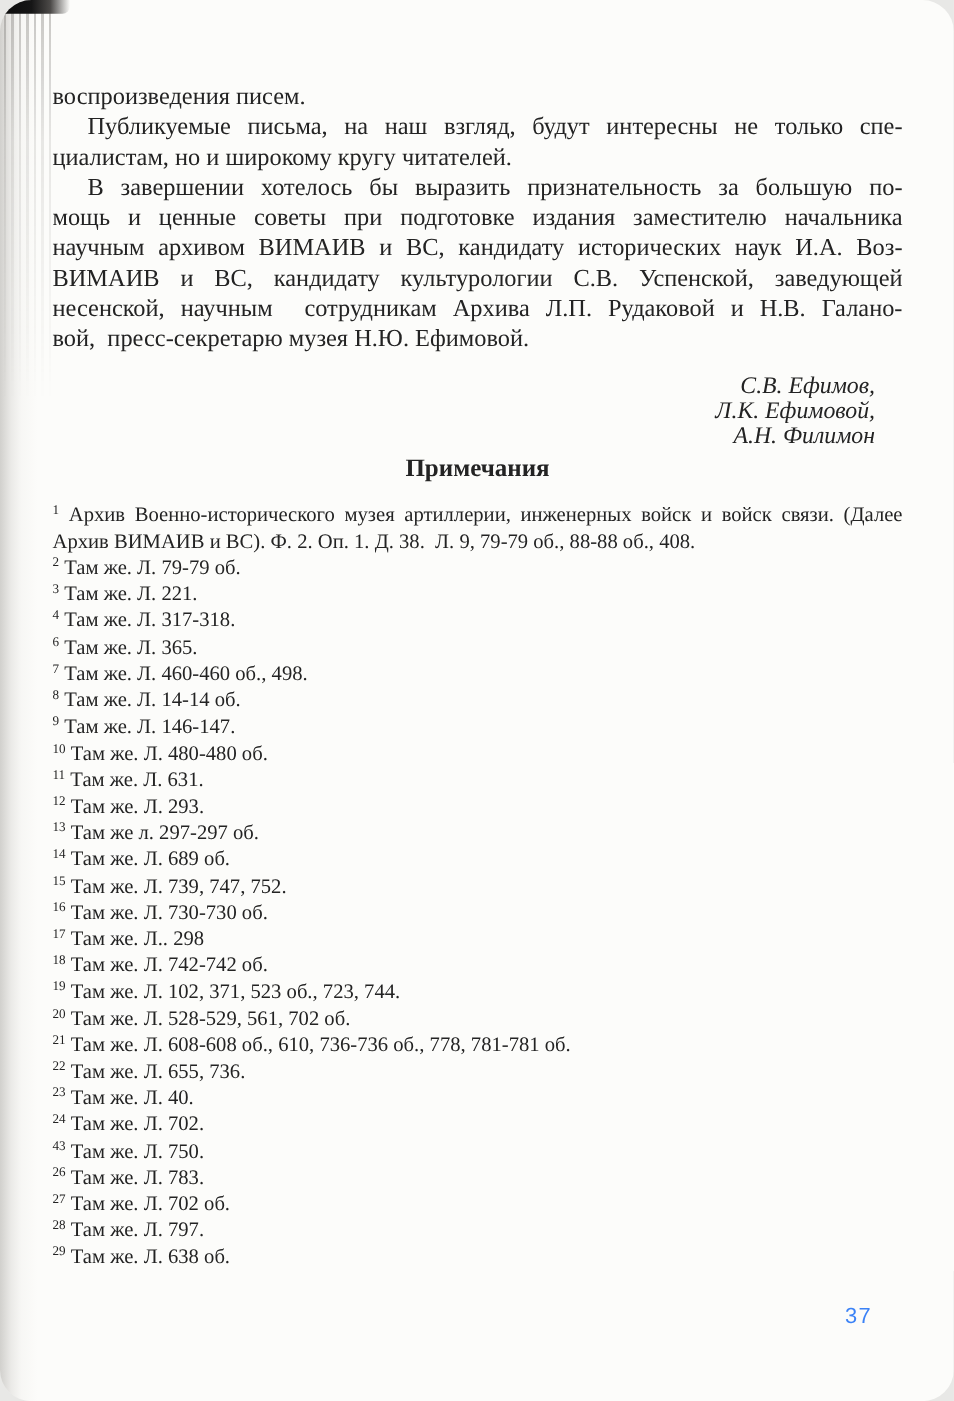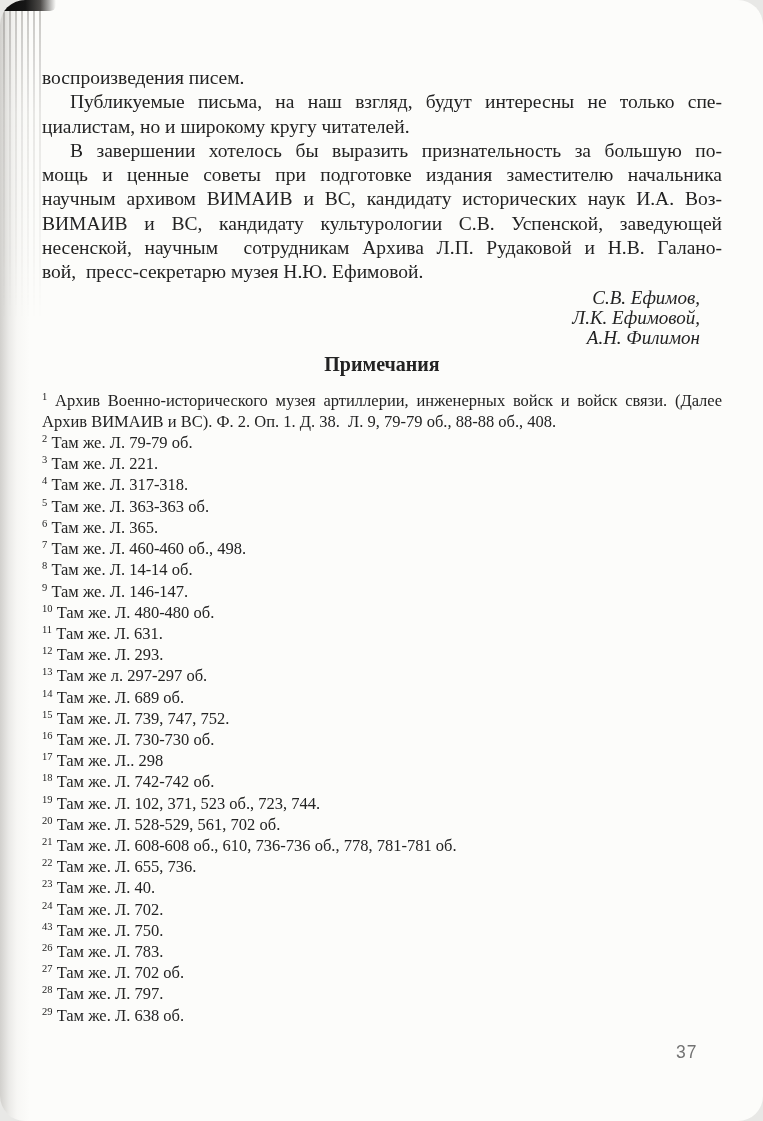--- a/index.html
+++ b/index.html
@@ -44,21 +44,21 @@
   
   .line {
     font-size:19.5px;
     line-height:24.3px;
     white-space:pre-wrap;
     text-align:left;
   }
   .line.jl { text-align:justify; text-align-last:justify; }
   .line.ind { text-indent:28px; }
   
-  .sigs { margin-top:3px; padding-right:22px; text-align:right; }
+  .sigs { margin-top:14px; padding-right:22px; text-align:right; }
   .sig-line {
     font-size:19px; font-style:italic; line-height:20px;
   }
   
   .notes-heading {
     margin-top:5px;
     text-align:center;
     font-size:20px; font-weight:bold;
     line-height:22px;
   }
@@ -71,21 +71,21 @@
     white-space:pre-wrap;
   }
   .fn sup {
     font-size:10.5px;
     line-height:0;
     vertical-align:6px;
   }
   .page-number {
     position:absolute; left:676px; top:1042px;
     font-family:"Liberation Sans","DejaVu Sans",sans-serif;
-    font-size:17.5px; color:#737373; letter-spacing:1px;
+    font-size:17.5px; color:#3b82f6; letter-spacing:1px;
   }
 </style>
 </head>
 <body>
 
 <div class="page">
   <div class="edge-strip"></div>
   <div class="edge-streaks"></div>
   <div class="corner-mark"></div>
 
@@ -105,21 +105,20 @@
         <div class="sig-line">С.В. Ефимов,</div>
         <div class="sig-line">Л.К. Ефимовой,</div>
         <div class="sig-line">А.Н. Филимон</div>
       </div>
     <div class="notes-heading">Примечания</div>
     <div id="notes" class="notes">
         <div class="fn"><sup>1</sup> Архив Военно-исторического музея артиллерии, инженерных войск и войск связи. (Далее Архив ВИМАИВ и ВС). Ф. 2. Оп. 1. Д. 38.  Л. 9, 79-79 об., 88-88 об., 408.</div>
         <div class="fn"><sup>2</sup> Там же. Л. 79-79 об.</div>
         <div class="fn"><sup>3</sup> Там же. Л. 221.</div>
         <div class="fn"><sup>4</sup> Там же. Л. 317-318.</div>
-        <div class="fn"><sup>5</sup> Там же. Л. 363-363 об.</div>
         <div class="fn"><sup>6</sup> Там же. Л. 365.</div>
         <div class="fn"><sup>7</sup> Там же. Л. 460-460 об., 498.</div>
         <div class="fn"><sup>8</sup> Там же. Л. 14-14 об.</div>
         <div class="fn"><sup>9</sup> Там же. Л. 146-147.</div>
         <div class="fn"><sup>10</sup> Там же. Л. 480-480 об.</div>
         <div class="fn"><sup>11</sup> Там же. Л. 631.</div>
         <div class="fn"><sup>12</sup> Там же. Л. 293.</div>
         <div class="fn"><sup>13</sup> Там же л. 297-297 об.</div>
         <div class="fn"><sup>14</sup> Там же. Л. 689 об.</div>
         <div class="fn"><sup>15</sup> Там же. Л. 739, 747, 752.</div>

